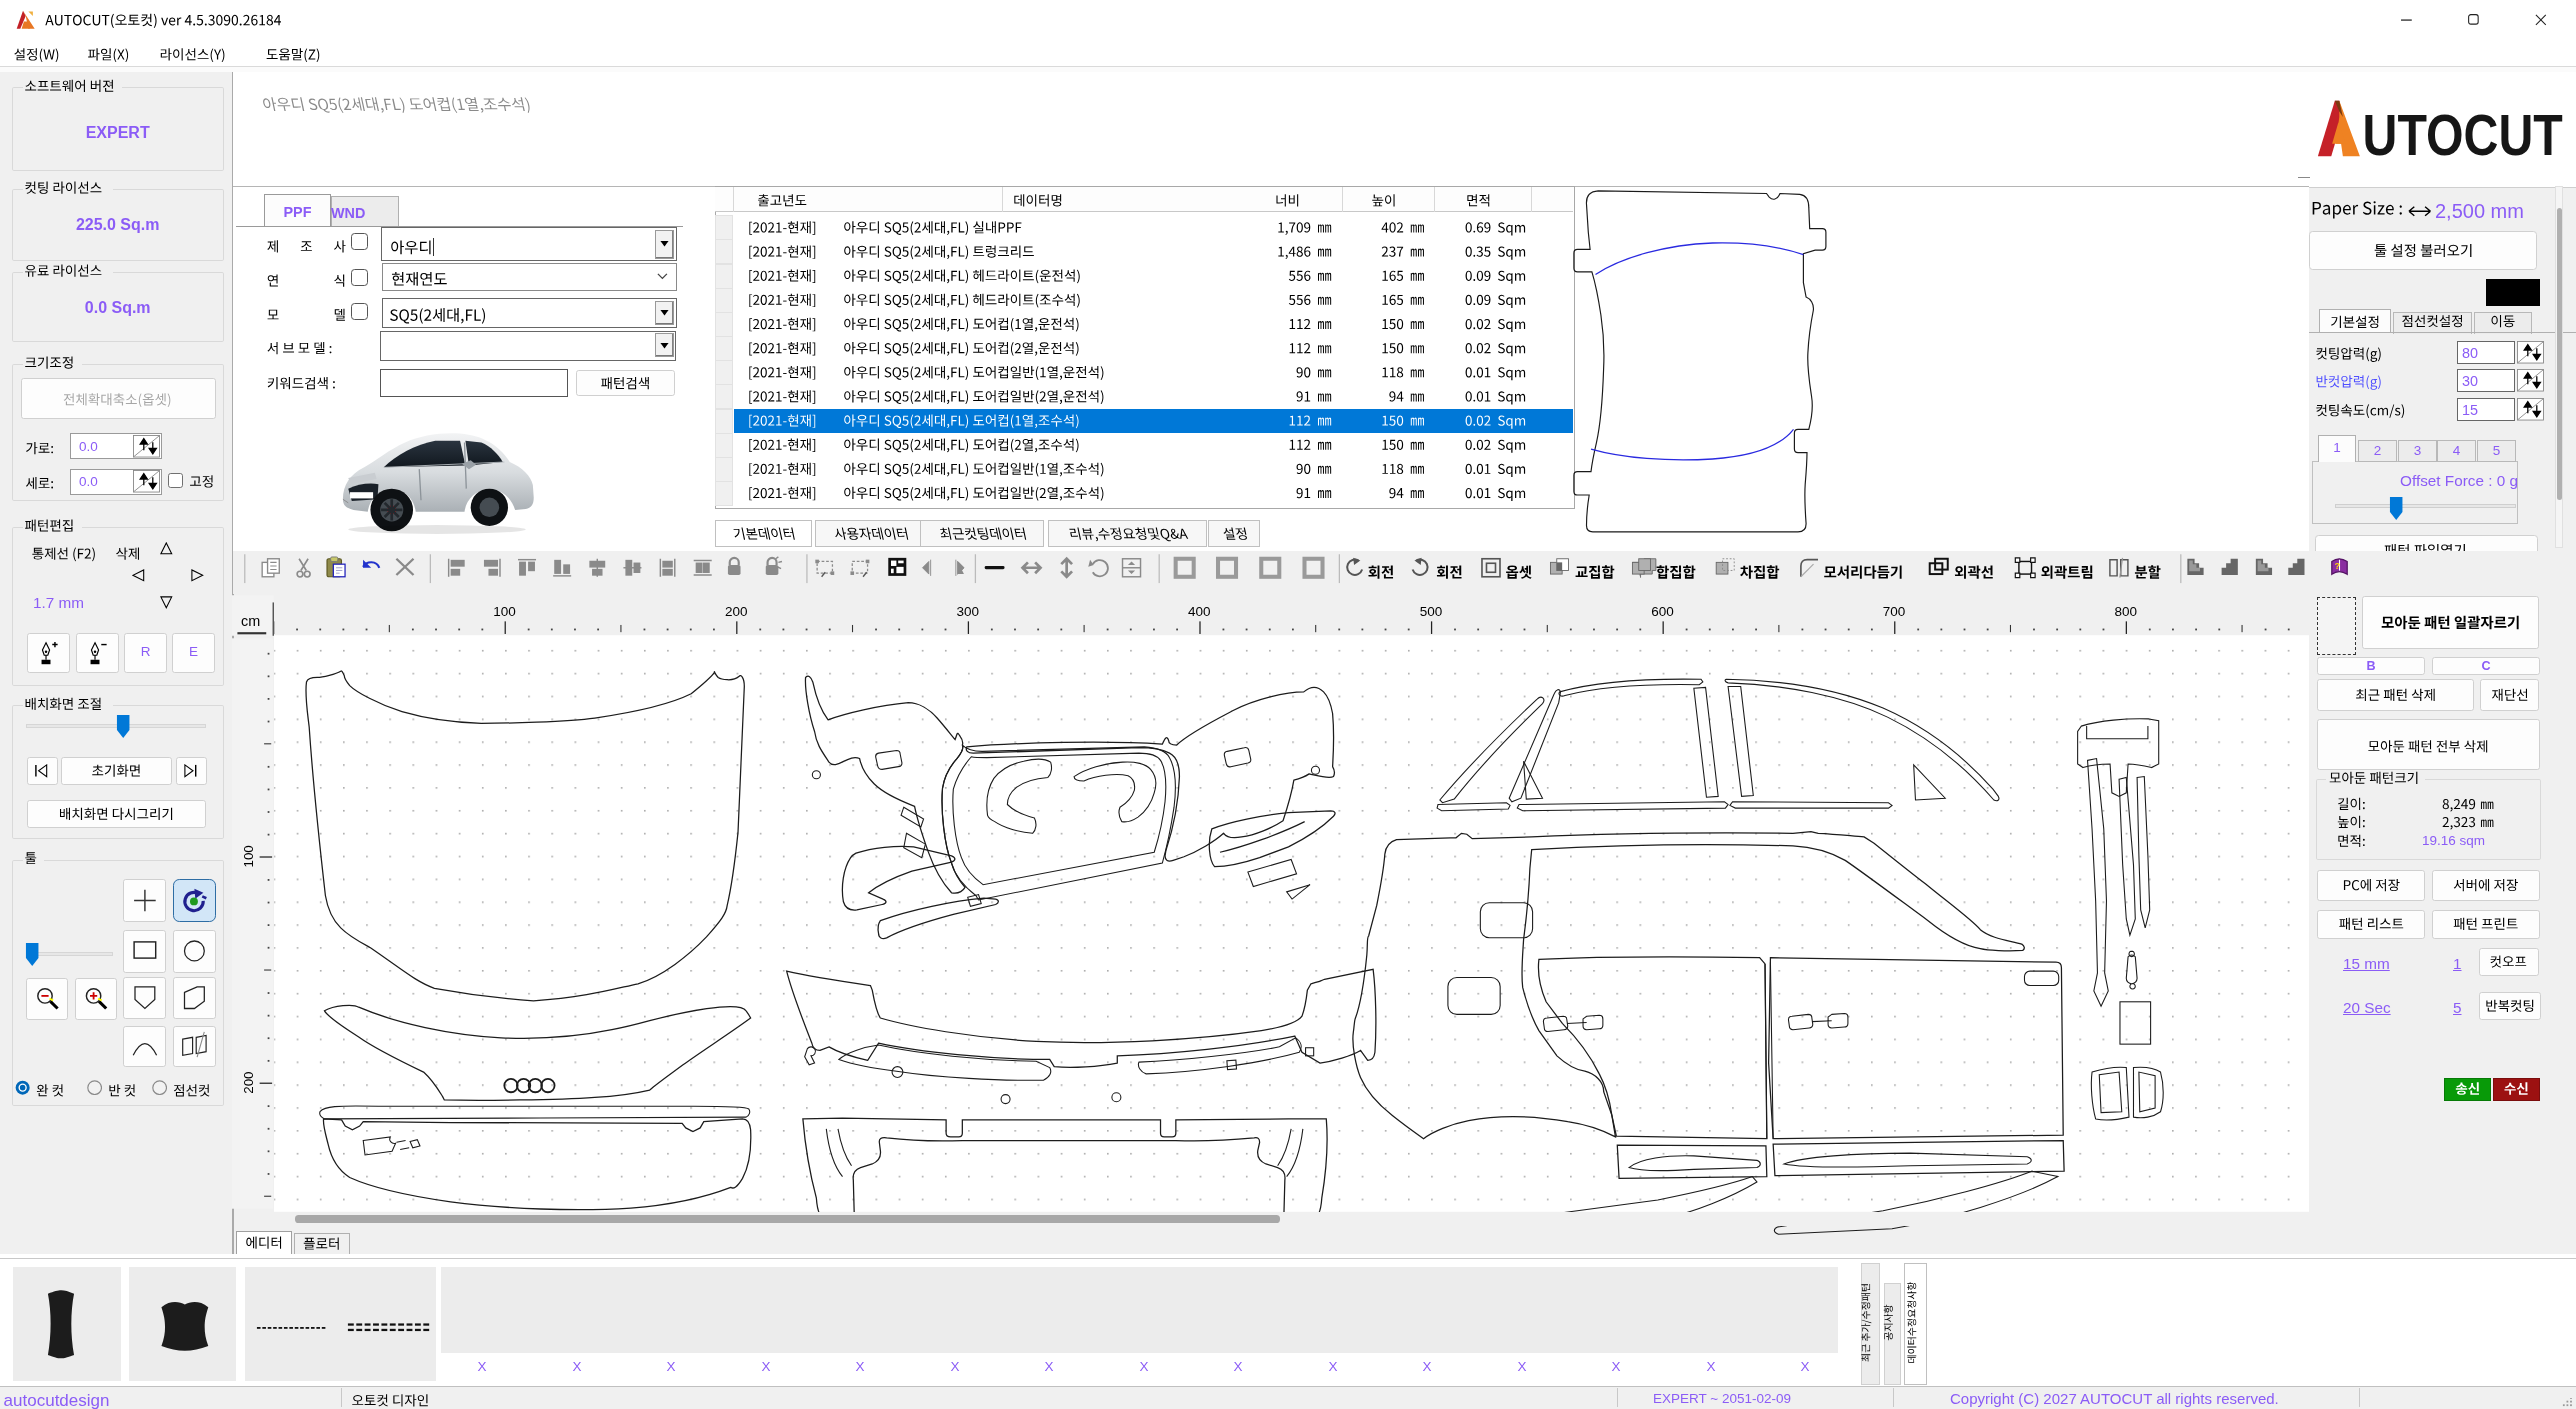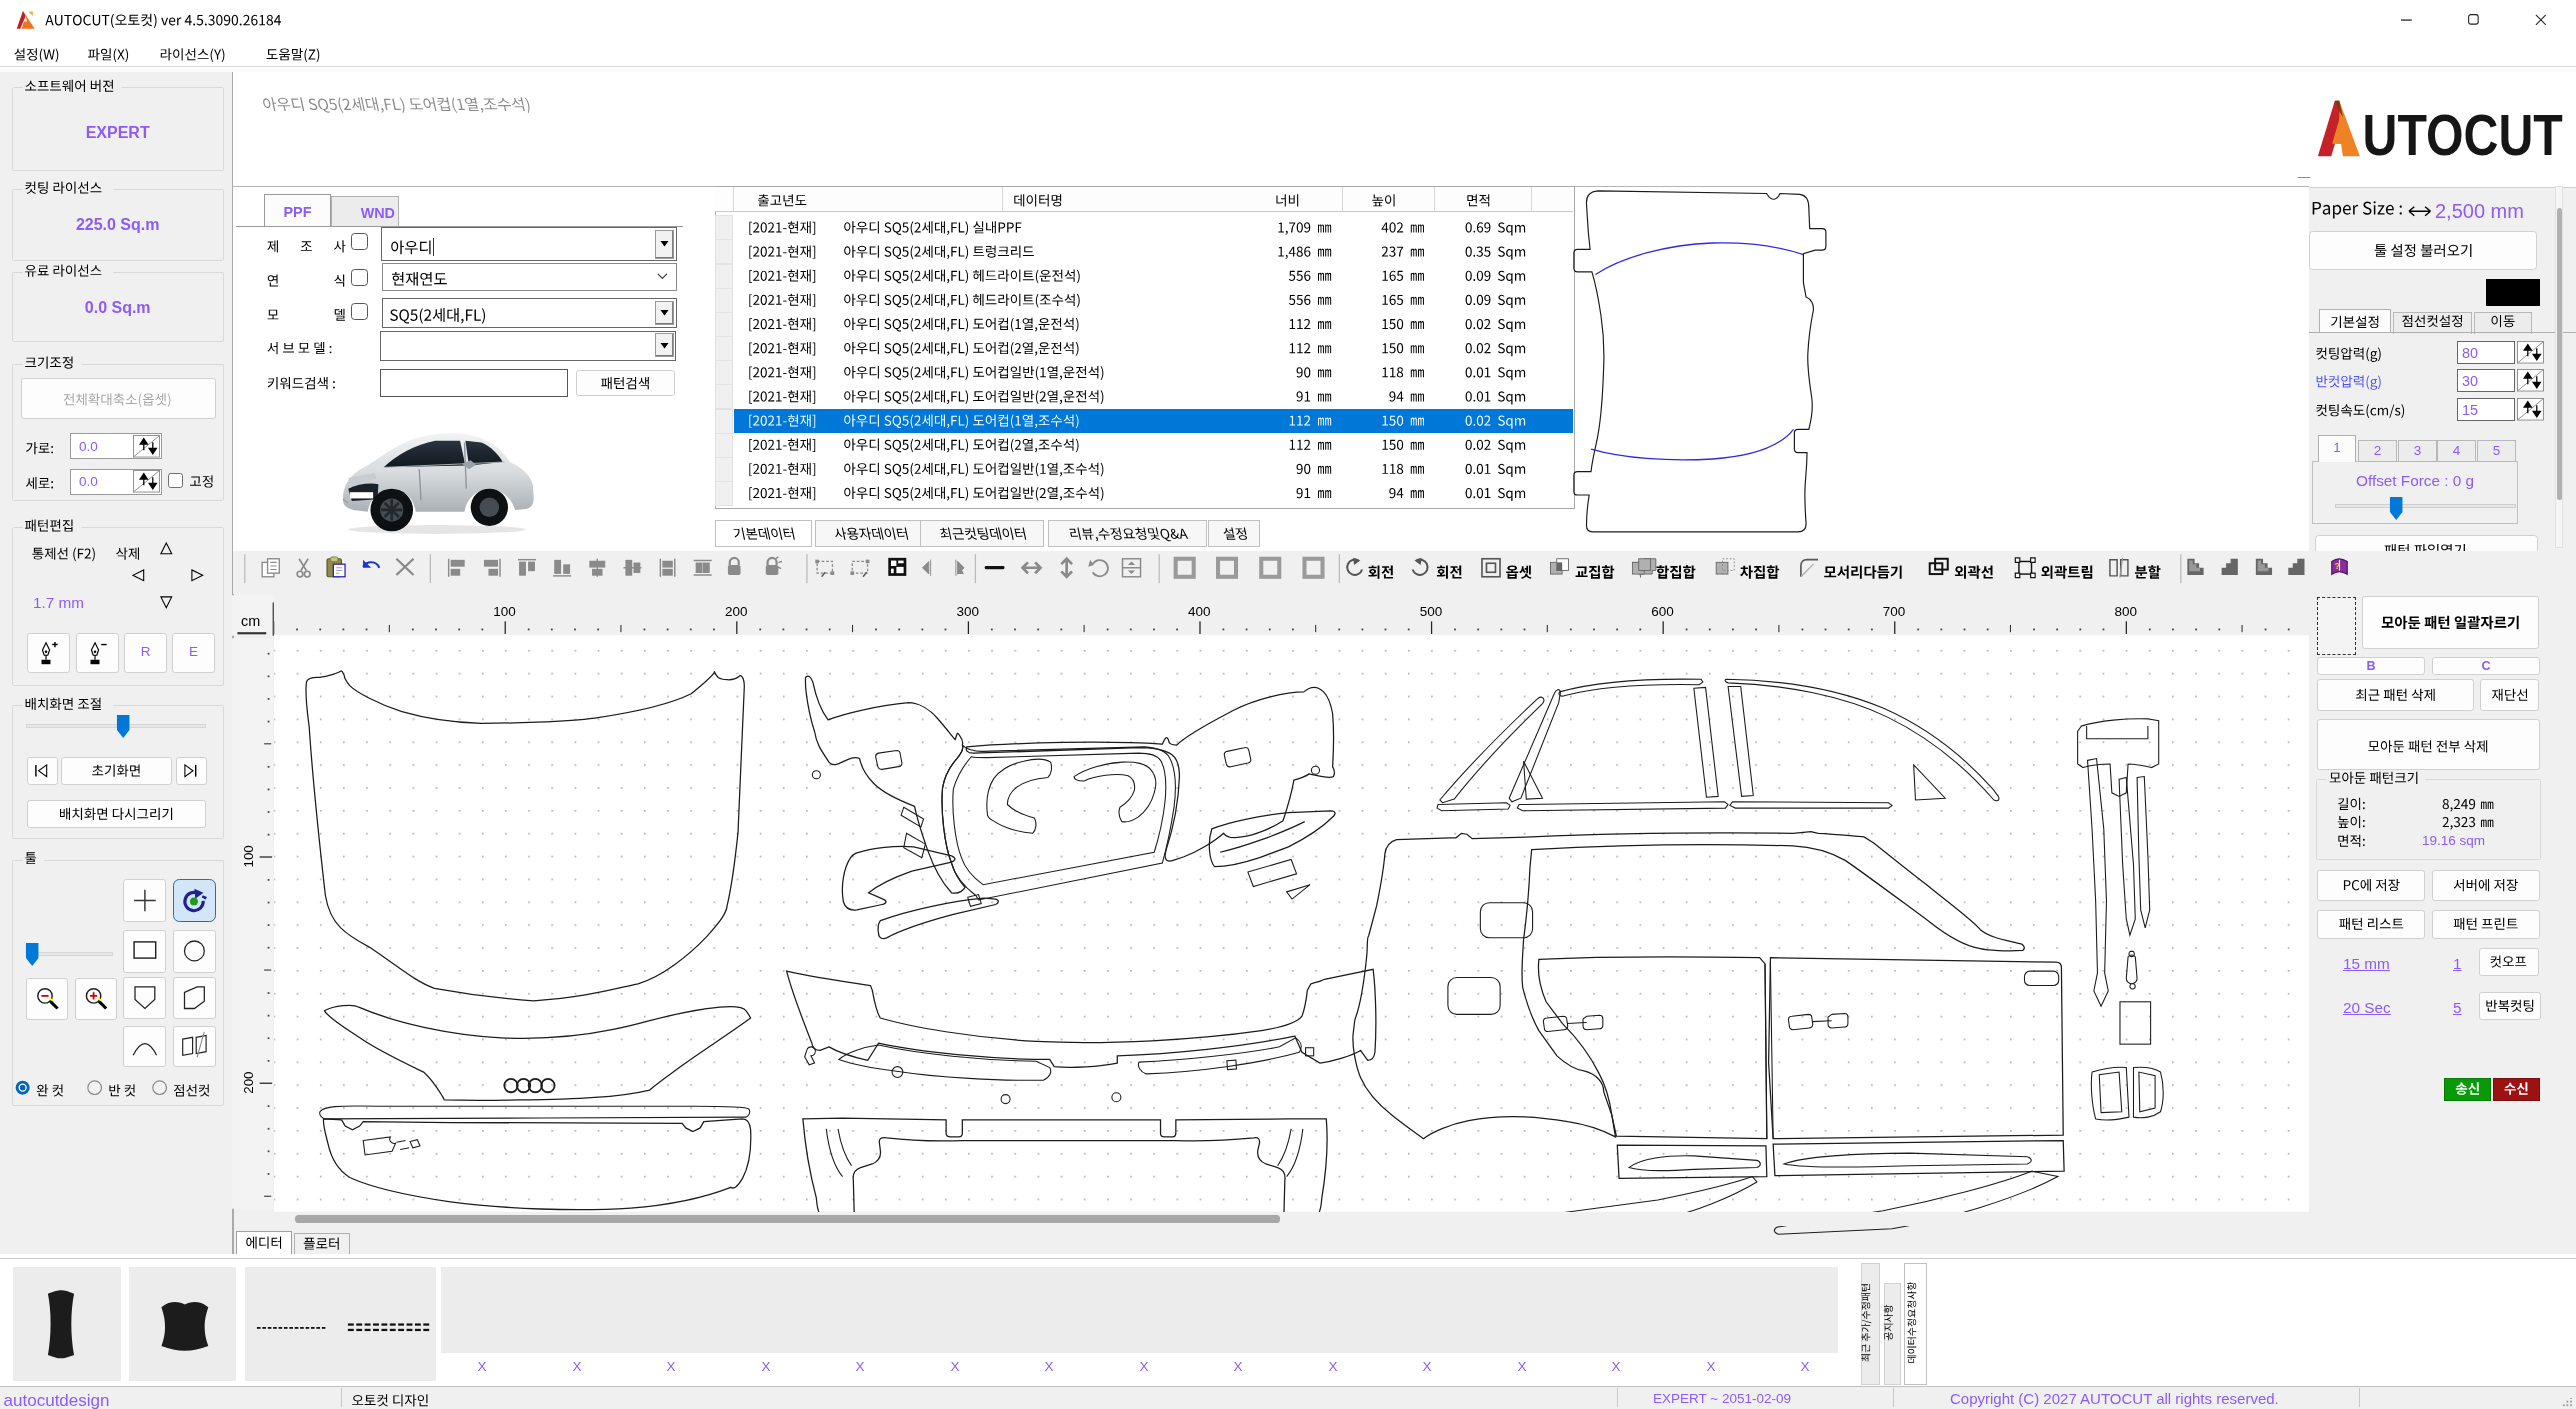--- a/index.html
+++ b/index.html
@@ -178,21 +178,21 @@
 <svg class="a" style="left:152px;top:1080px;width:15.3px;height:15.3px" viewBox="0 0 17 17">
     <circle cx="8.5" cy="8.5" r="7.6" fill="#f2f2f2" stroke="#8a8a8a" stroke-width="1.3"></circle>
   </svg>
 <div class="a" style="left:233px;top:72px;width:2076px;height:114px;background:#fff"></div>
 <div class="a" style="left:233px;top:186px;width:2076px;height:0.9px;background:#b5b5b5"></div>
 <div class="a" style="left:233px;top:187px;width:2076px;height:365px;background:#fff"></div>
 <div class="a" style="left:264px;top:194px;width:67px;height:33px;background:#fcfcfc;border:0.9px solid #9a9a9a;border-bottom:none"></div>
 <div class="a" style="left:331px;top:196px;width:68px;height:31px;background:#ececec;border:0.9px solid #b0b0b0;border-bottom:none"></div>
 <div class="a" style="left:236px;top:226px;width:447px;height:0.9px;background:#9a9a9a"></div>
 <div class="a lat" style="left:264px;top:204px;width:67px;height:18px;;text-align:center;font-weight:bold;font-size:14.4px">PPF</div>
-<div class="a lat" style="left:331px;top:205px;width:64px;height:18px;;text-align:right;font-weight:bold;font-size:14.4px">WND</div>
+<div class="a lat" style="left:331px;top:205px;width:64px;height:18px;;text-align:left;font-weight:bold;font-size:14.4px">WND</div>
 <div class="a" style="left:351px;top:233px;width:17px;height:17px;;border:0.9px solid #555;background:#fff;border-radius:3.6px"></div>
 <div class="a" style="left:381px;top:227px;width:296px;height:34px;;background:#fff;border:1.8px solid #666"></div>
 <div class="a" style="left:655px;top:230px;width:19px;height:29px;;background:#f2f2f2;border:0.9px solid #999;box-shadow:inset -0.9px -0.9px 0 #777"></div>
 <svg class="a" style="left:660px;top:241px;width:9px;height:6.3px" viewBox="0 0 9 7">
     <path d="M0 0 h9 l-4.5 6 Z" fill="#000"></path>
   </svg>
 <div class="a" style="left:433px;top:238px;width:0.9px;height:18px;background:#333"></div>
 <div class="a" style="left:351px;top:269px;width:17px;height:17px;;border:0.9px solid #555;background:#fff;border-radius:3.6px"></div>
 <div class="a" style="left:382px;top:263px;width:295px;height:28px;;background:#fff;border:0.9px solid #8a8a8a"></div>
 <svg class="a" style="left:657px;top:273px;width:10.8px;height:7.2px" viewBox="0 0 12 8">
@@ -326,21 +326,21 @@
 <div class="a" style="left:2318px;top:435px;width:38px;height:27px;;background:#fcfcfc;border:0.9px solid #b0b0b0;border-bottom:none"></div>
 <div class="a lat" style="left:2318px;top:440px;width:38px;height:18px;;text-align:center;font-size:13.5px">1</div>
 <div class="a" style="left:2358px;top:440px;width:39px;height:21.6px;background:#ececec;border:0.9px solid #b8b8b8"></div>
 <div class="a lat" style="left:2358px;top:443px;width:39px;height:18px;;text-align:center;font-size:13.5px">2</div>
 <div class="a" style="left:2398px;top:440px;width:39px;height:21.6px;background:#ececec;border:0.9px solid #b8b8b8"></div>
 <div class="a lat" style="left:2398px;top:443px;width:39px;height:18px;;text-align:center;font-size:13.5px">3</div>
 <div class="a" style="left:2437px;top:440px;width:39px;height:21.6px;background:#ececec;border:0.9px solid #b8b8b8"></div>
 <div class="a lat" style="left:2437px;top:443px;width:39px;height:18px;;text-align:center;font-size:13.5px">4</div>
 <div class="a" style="left:2477px;top:440px;width:39px;height:21.6px;background:#ececec;border:0.9px solid #b8b8b8"></div>
 <div class="a lat" style="left:2477px;top:443px;width:39px;height:18px;;text-align:center;font-size:13.5px">5</div>
-<div class="a lat" style="left:2312px;top:472px;width:206px;height:18px;;text-align:center;font-size:15.3px">Offset Force : 0 g</div>
+<div class="a lat" style="left:2312px;top:472px;width:206px;height:18px;;text-align:right;font-size:15.3px">Offset Force : 0 g</div>
 <div class="a" style="left:2335px;top:504px;width:181px;height:3.6px;background:#e7e7e7;border:0.9px solid #cfcfcf"></div>
 <svg class="a" style="left:2389px;top:496px;width:14.4px;height:25px" viewBox="0 0 16 28">
     <path d="M1 1 H15 V18 L8 27 L1 18 Z" fill="#0078d7"></path>
   </svg>
 <div class="a btn" style="left:2315px;top:535px;width:223px;height:40px;border-radius:3.6px"></div>
 <div class="a" style="left:2555px;top:186px;width:8px;height:362px;background:#f5f5f5;border:0.9px solid #e0e0e0"></div>
 <div class="a" style="left:2557px;top:208px;width:5.4px;height:292px;background:#b0b0b0;border-radius:2.7px"></div>
 <div class="a" style="left:2317px;top:597px;width:39px;height:58px;;border:1.8px dashed #333;background:#f4f4f4"></div>
 <div class="a btn" style="left:2362px;top:596px;width:177px;height:53px;"></div>
 <div class="a btn" style="left:2317px;top:657px;width:108px;height:18px;"></div>

